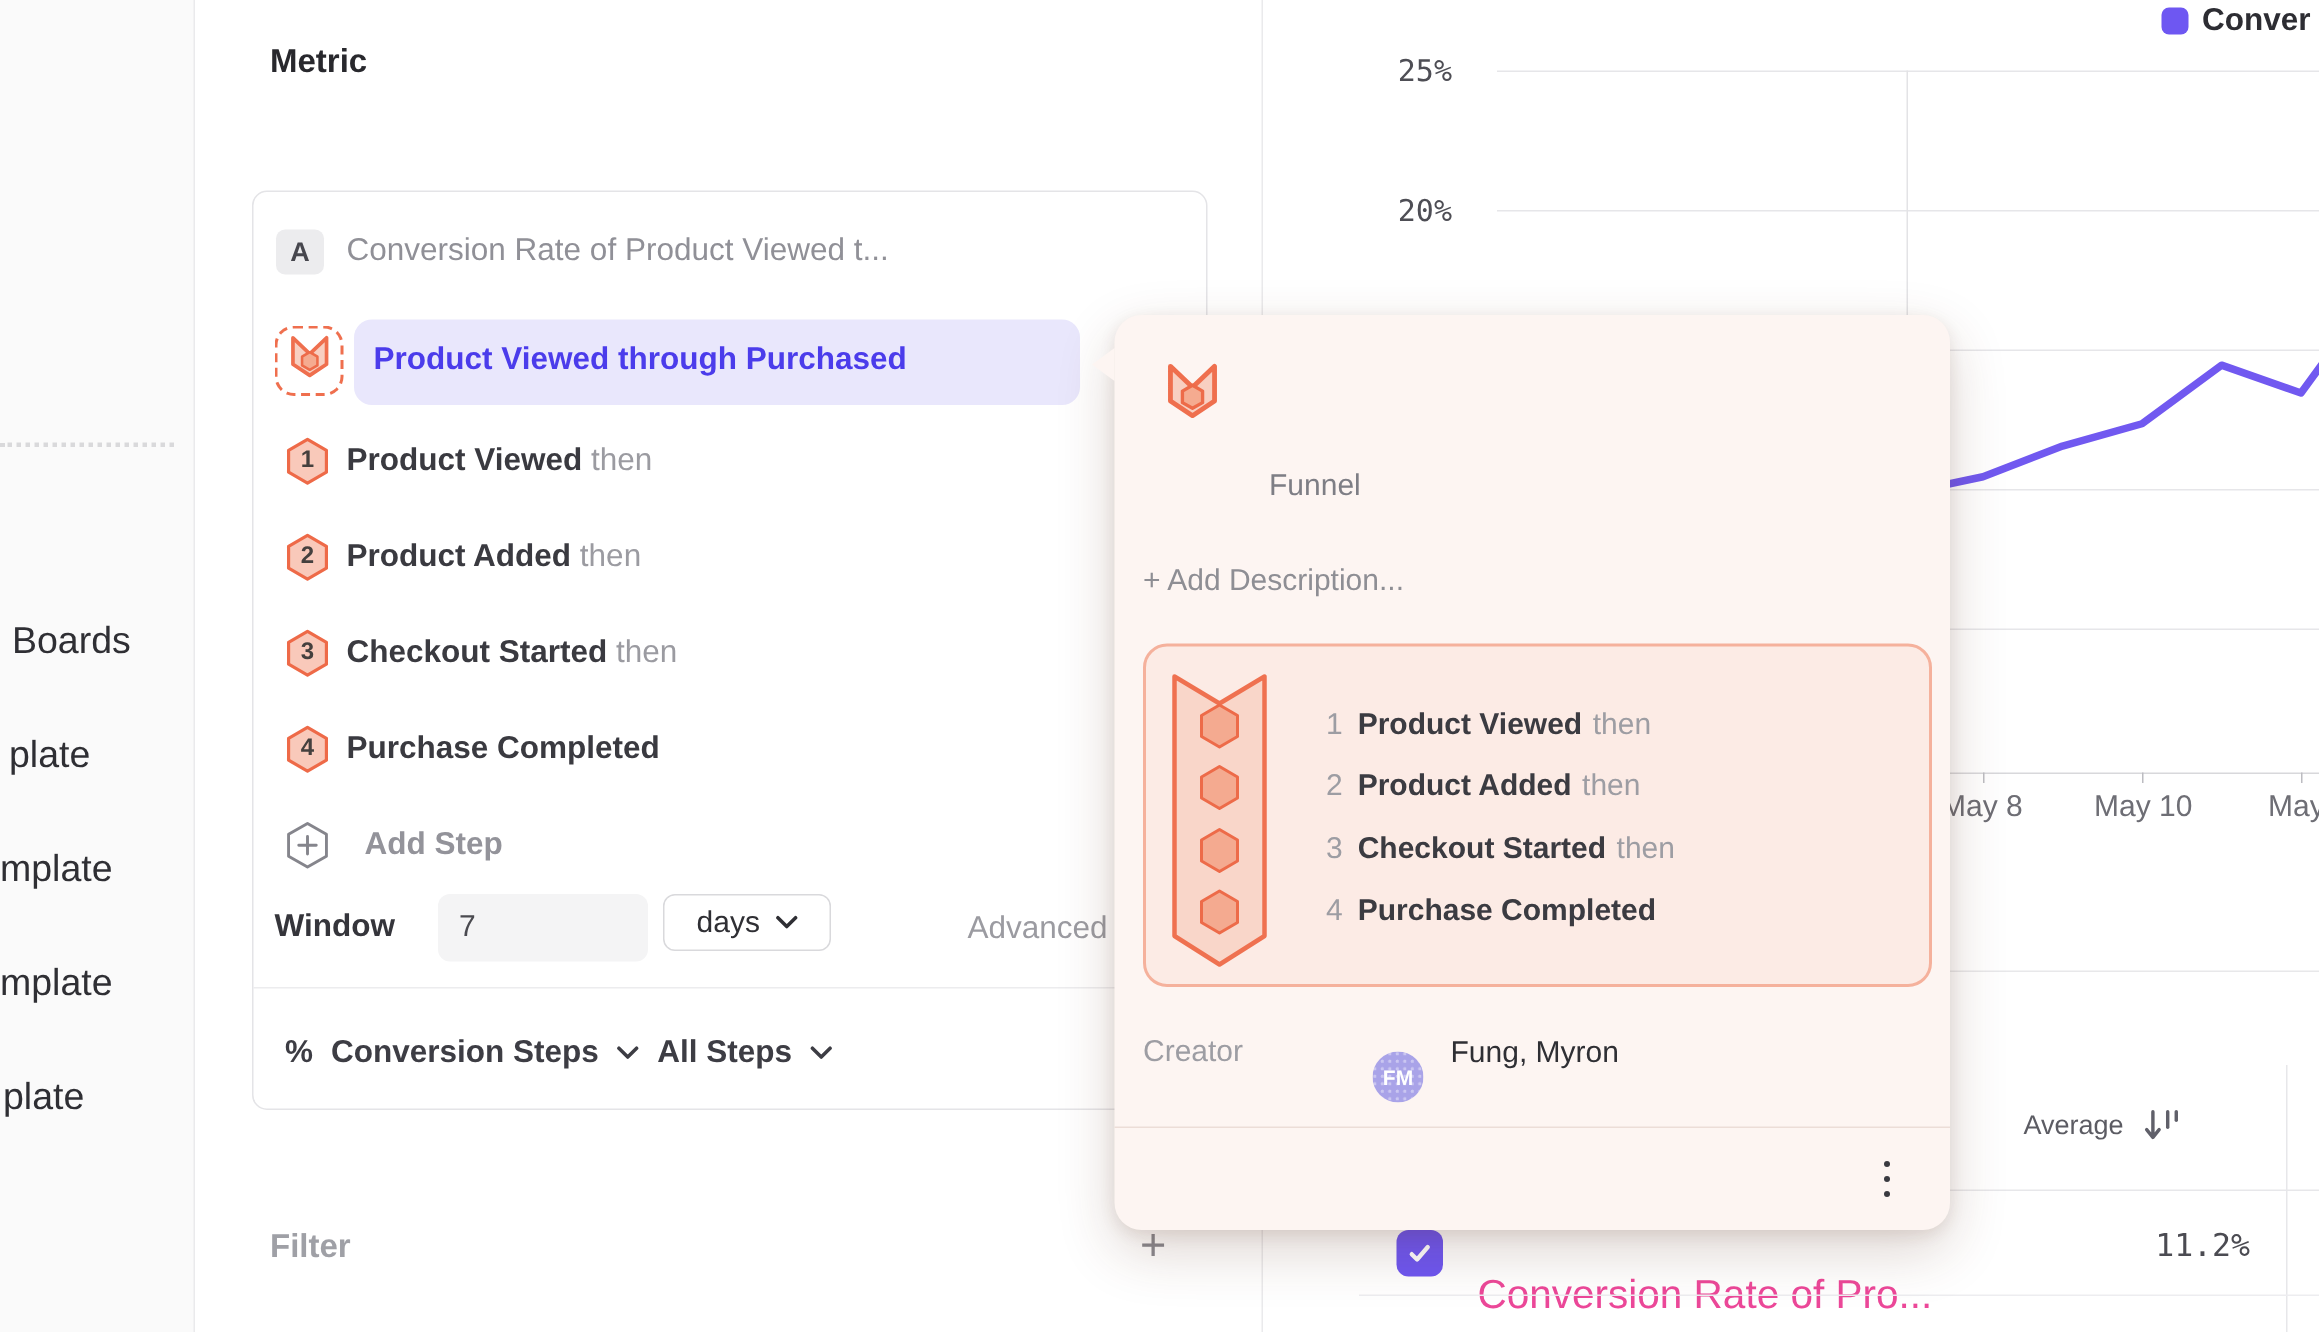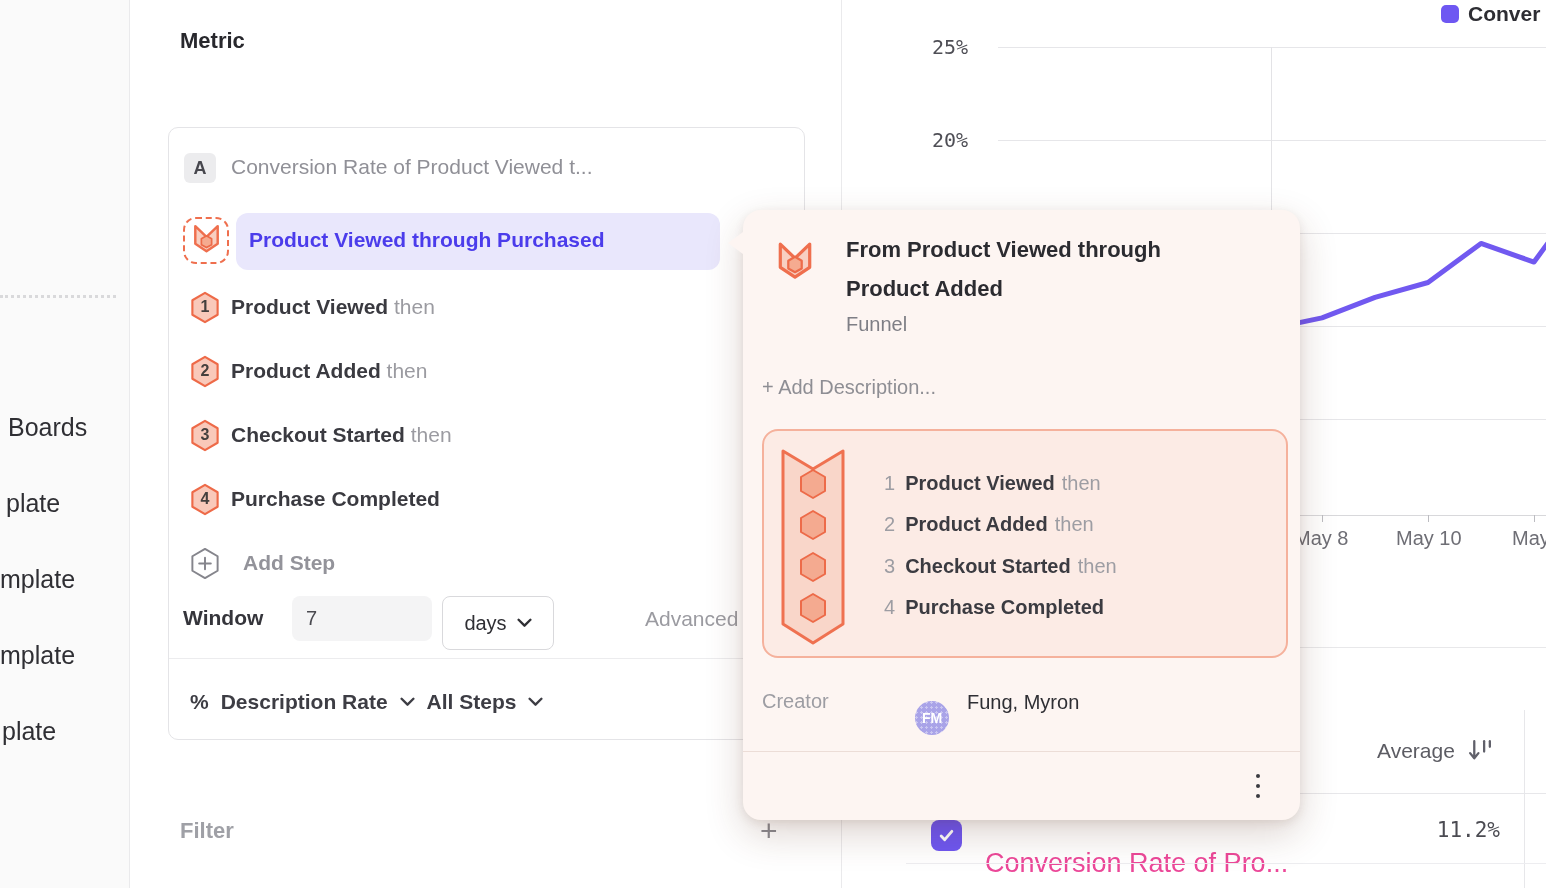--- a/index.html
+++ b/index.html
@@ -36,21 +36,21 @@
     font-size:16px; font-weight:700; color:#45403e; }
   .step-text { margin-left:11px; font-size:21px; white-space:nowrap; }
   .step-name { font-weight:600; color:#3a3a40; }
   .step-then { color:#9b9ba1; font-weight:500; }
 
   .addstep-label { margin-left:23px; font-size:21px; font-weight:700; color:#93939a; }
 
   .window-label { left:183px; top:606px; font-size:21px; font-weight:600; color:#35353b; }
   .window-input { left:292px; top:596px; width:140px; height:45px; background:#f4f4f5; border:none; border-radius:8px;
     font-size:20px; color:#4a4a50; padding-left:14px; font-family:"Liberation Sans",sans-serif; }
-  .window-unit { left:442px; top:596px; width:112px; height:54px; background:#fff; border:1.5px solid #d9d9dc; border-radius:8px;
+  .window-unit { left:442px; top:596px; width:112px; height:38px; background:#fff; border:1.5px solid #d9d9dc; border-radius:8px;
     display:flex; align-items:center; justify-content:center; gap:10px; font-size:20px; font-weight:500; color:#2f2f34; }
   .advanced-link { left:645px; top:607px; font-size:21px; font-weight:500; color:#9b9ba1; white-space:nowrap; }
 
   .card-divider { left:169px; top:658px; width:635px; border-top:1px solid #ececee; }
   .measure-row { left:190px; top:688px; height:28px; display:flex; align-items:center; gap:12px;
     font-size:21px; font-weight:600; color:#3d3d44; }
 
   .filter-heading { left:180px; top:818px; font-size:22px; font-weight:700; color:#9fa0a6; }
   .filter-add { left:760px; top:814px; font-size:30px; font-weight:400; color:#8a8a90; }
 
@@ -62,21 +62,21 @@
   .gridline-h { position:absolute; left:998px; width:548px; border-top:1px solid #e6e6e9; }
   .gridline-v { left:1271px; top:47px; width:1px; height:468px; background:#e3e3e6; }
   .axis-x { left:998px; top:515px; width:548px; border-top:1px solid #d8d8db; }
   .tick { position:absolute; top:515px; width:1px; height:7px; background:#bcbcc1; }
   .ytick-label { position:absolute; width:48px; text-align:right; font-family:"DejaVu Sans Mono",monospace;
     font-size:20px; color:#4e4e55; left:920px; }
   .xtick-label { position:absolute; top:527px; font-size:20px; color:#6e6e75; white-space:nowrap; }
 
   .table-section-divider { left:842px; top:647px; width:704px; border-top:1px solid #e8e8ea; }
   .table-header-label { left:1349px; top:738px; display:flex; align-items:center; gap:12px;
-    font-size:21px; font-weight:500; color:#5c5c63;margin-left:28px; }
+    font-size:18px; font-weight:500; color:#5c5c63; }
   .table-header-underline { left:842px; top:793px; width:704px; border-top:1px solid #e7e7ea; }
   .table-col-divider { left:1524px; top:710px; width:1px; height:178px; background:#e7e7ea; }
   .row-checkbox { left:931px; top:820px; width:31px; height:31px; background:#6e57f2; border-radius:8px;
     display:flex; align-items:center; justify-content:center; }
   .row-label { left:985px; top:848px; font-size:27px; color:#ec4899; white-space:nowrap; }
   .row-value { left:1380px; top:818px; width:120px; text-align:right; font-family:"DejaVu Sans Mono",monospace;
     font-size:21px; color:#4b4b52; }
   .table-row-divider { left:906px; top:863px; width:640px; border-top:1px solid #ededf0; }
 
   
@@ -192,21 +192,21 @@
       <path d="M1.5 1.5 L7 7 L12.5 1.5" stroke="#2f2f34" stroke-width="2.2" fill="none" stroke-linecap="round" stroke-linejoin="round"></path>
     </svg>
 </div>
 <div class="abs advanced-link">Advanced</div>
 
 <div class="abs card-divider"></div>
 
 <div class="abs measure-row">
   <span>%</span>
   <span class="row" style="gap:12px;">
-    <span>Description Rate</span>
+    <span>Conversion Steps</span>
     <svg width="15" height="10" viewBox="0 0 14 9">
         <path d="M1.5 1.5 L7 7 L12.5 1.5" stroke="#3d3d44" stroke-width="2.2" fill="none" stroke-linecap="round" stroke-linejoin="round"></path>
       </svg>
   </span>
   <span class="row" style="gap:12px;">
     <span>All Steps</span>
     <svg width="15" height="10" viewBox="0 0 14 9">
         <path d="M1.5 1.5 L7 7 L12.5 1.5" stroke="#3d3d44" stroke-width="2.2" fill="none" stroke-linecap="round" stroke-linejoin="round"></path>
       </svg>
   </span>
@@ -269,21 +269,20 @@
 <div class="abs popover">
   <div class="popover-arrow"></div>
 
   <span class="pop-icon">
     <svg width="40" height="42" viewBox="0 0 28 30">
       <path d="M3.5 3 L14 13 L24.5 3 L24.5 19.5 L14 26.5 L3.5 19.5 Z" fill="#f8cfc1" stroke="#ef6f4e" stroke-width="2.3" stroke-linejoin="round"></path>
       <path d="M14 12 L18.8 14.8 L18.8 20.3 L14 23 L9.2 20.3 L9.2 14.8 Z" fill="#f5ab90" stroke="#ed6b49" stroke-width="1.6" stroke-linejoin="round"></path>
     </svg>
   </span>
 
-  <div class="pop-title">From Product Viewed through Product Added</div>
   <div class="pop-type">Funnel</div>
   <div class="pop-adddesc">+ Add Description...</div>
 
   <div class="pop-funnelbox">
     <span class="pop-banner">
       <svg width="68" height="198" viewBox="0 0 68 198">
         <path d="M4 3 L34 21 L64 3 L64 176 L34 195 L4 176 Z" fill="#f9d6c9" stroke="#ef7150" stroke-width="3" stroke-linejoin="round"></path>
         <path d="M34 22 L46 29 L46 43 L34 50 L22 43 L22 29 Z" fill="#f4aa90" stroke="#ed6b49" stroke-width="2" stroke-linejoin="round"></path>
         <path d="M34 63 L46 70 L46 84 L34 91 L22 84 L22 70 Z" fill="#f4aa90" stroke="#ed6b49" stroke-width="2" stroke-linejoin="round"></path>
         <path d="M34 105 L46 112 L46 126 L34 133 L22 126 L22 112 Z" fill="#f4aa90" stroke="#ed6b49" stroke-width="2" stroke-linejoin="round"></path>

